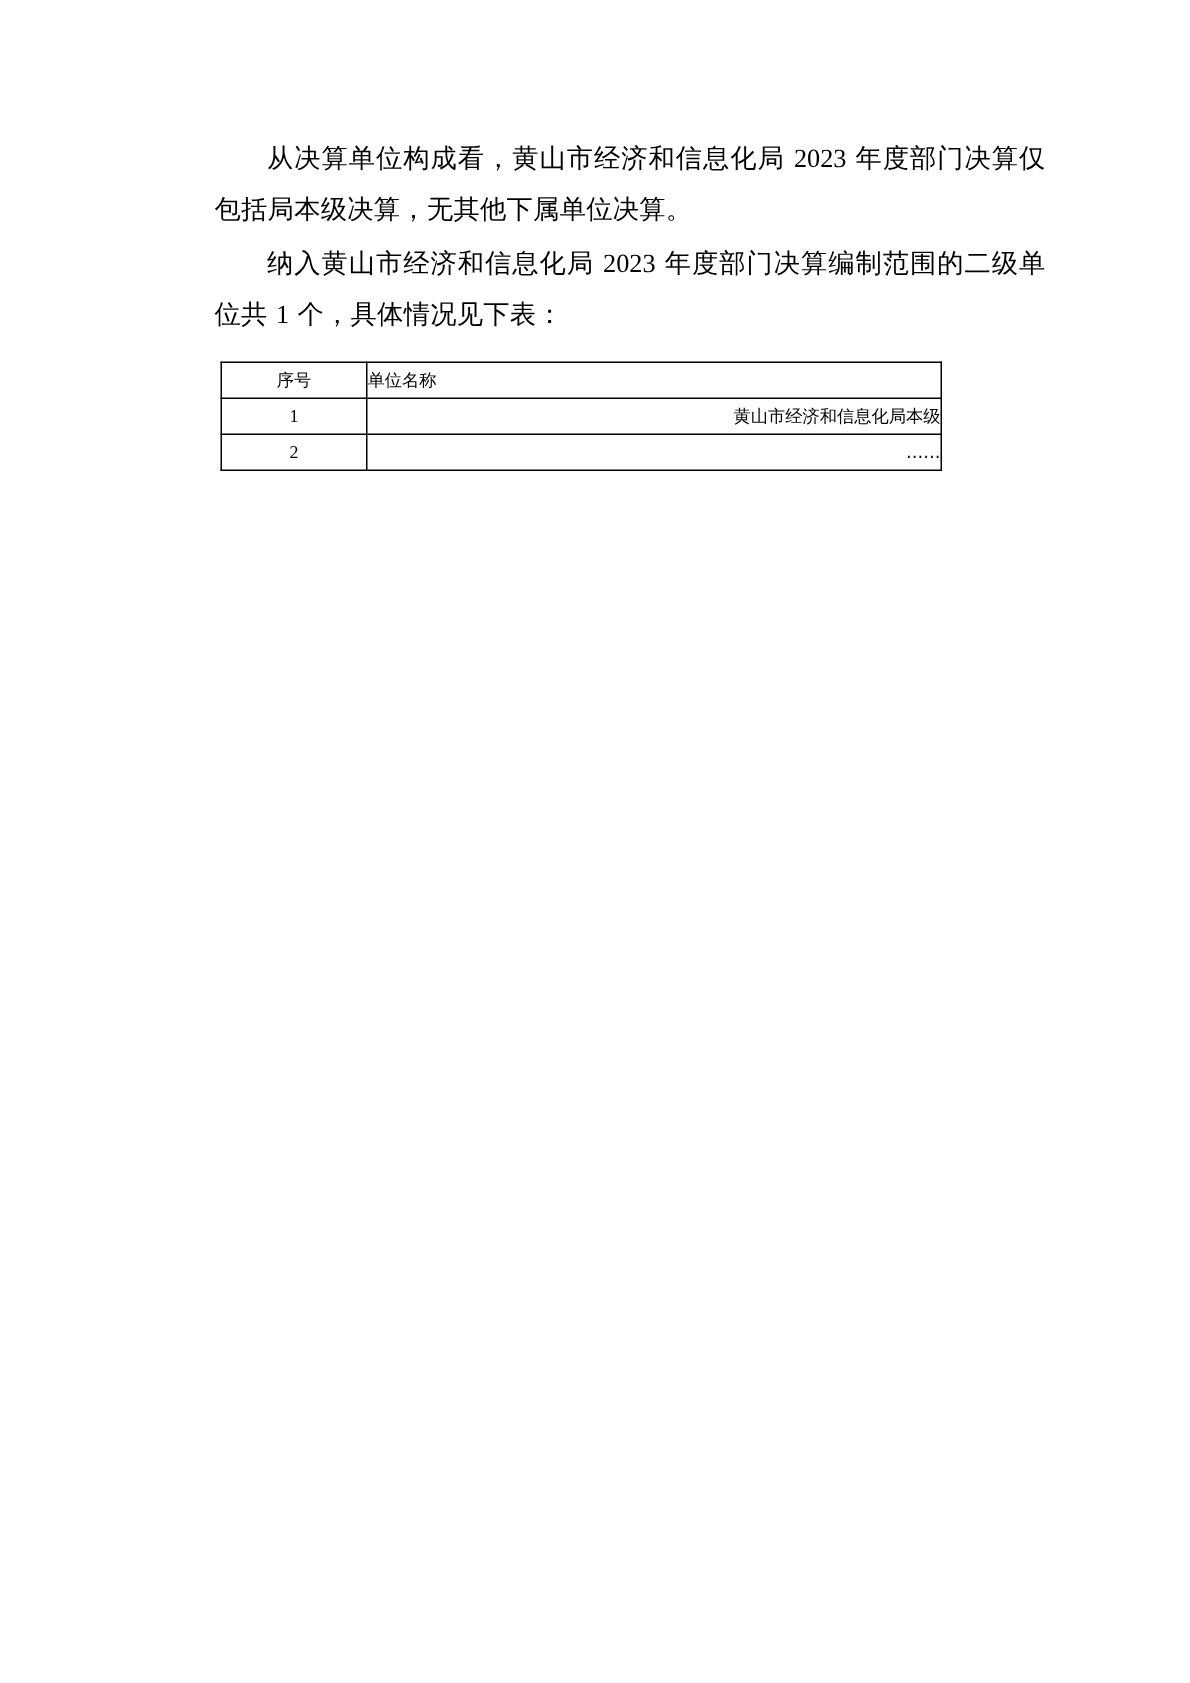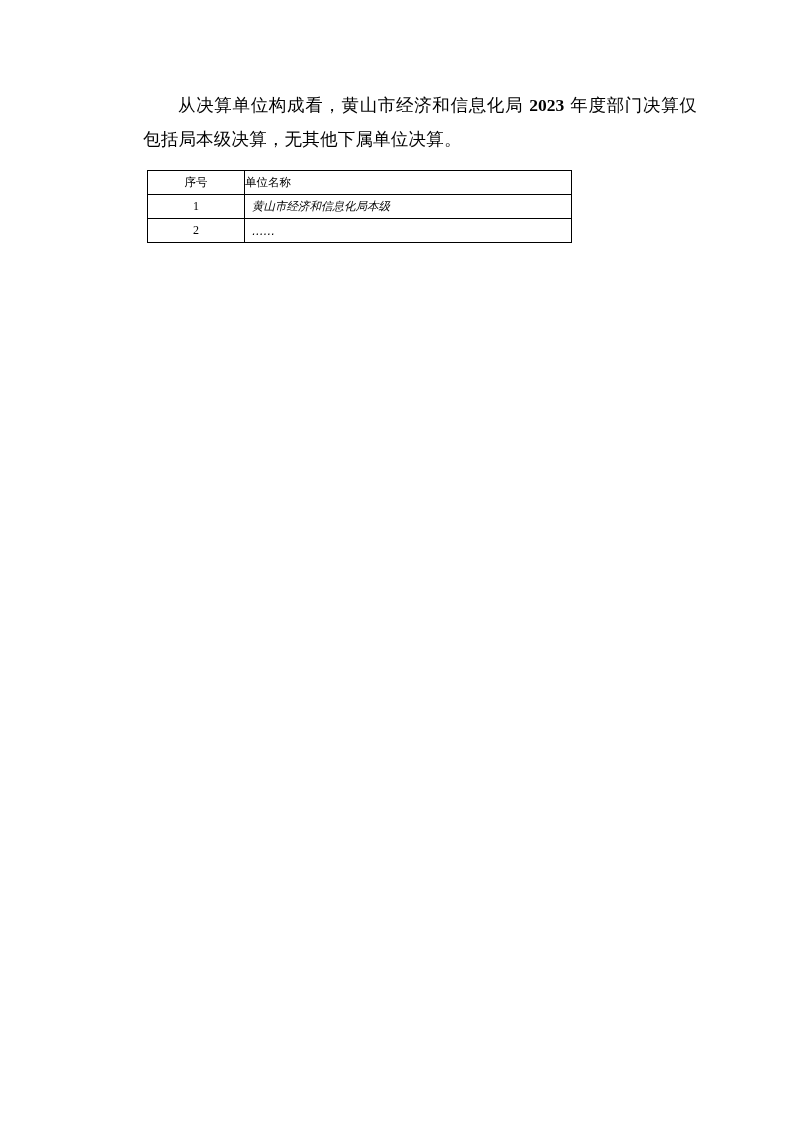--- a/index.html
+++ b/index.html
@@ -35,65 +35,64 @@
     margin: 0 0 2px 0;
     text-align: justify;
     text-justify: inter-ideograph;
     text-indent: 2em;
     letter-spacing: 0.2px;
   }
   .body-para .num {
     font-family: "Liberation Serif", serif;
     letter-spacing: 0;
     padding: 0 1px;
-    font-weight: bold;
   }
   .table-wrap {
     margin-top: 14px;
     margin-left: 4px;
   }
   table.unit-table {
     border-collapse: collapse;
-    width: 425px;
+    width: 481px;
     table-layout: fixed;
     padding-left: 17px;
   }
   table.unit-table td, table.unit-table th {
     border: 1px solid #000000;
     font-weight: normal;
     font-size: 11.5px;
     font-family: "DejaVu Sans", "Liberation Sans", sans-serif;
     padding: 0;
     height: 23px;
     vertical-align: middle;
   }
   table.unit-table .col-seq {
     width: 96px;
     text-align: center;
   }
   table.unit-table .col-name {
     text-align: left;
   }
   table.unit-table tbody .col-name {
-    text-align: left;
+    text-align: right;
     padding-left: 7px;
-    font-style: italic;
   }
   table.unit-table tbody .col-seq {
     font-family: "Liberation Serif", serif;
     font-size: 12px;
   }
 </style>
 </head>
 <body>
 
 <div class="page">
 
 
   <p class="body-para">从决算单位构成看，黄山市经济和信息化局 <span class="num">2023</span> 年度部门决算仅包括局本级决算，无其他下属单位决算。</p>
+  <p class="body-para">纳入黄山市经济和信息化局 <span class="num">2023</span> 年度部门决算编制范围的二级单位共 <span class="num">1</span> 个，具体情况见下表：</p>
 
   <div class="table-wrap">
     <table class="unit-table">
       <thead>
         <tr>
           <th class="col-seq">序号</th>
           <th class="col-name">单位名称</th>
         </tr>
       </thead>
       <tbody>

